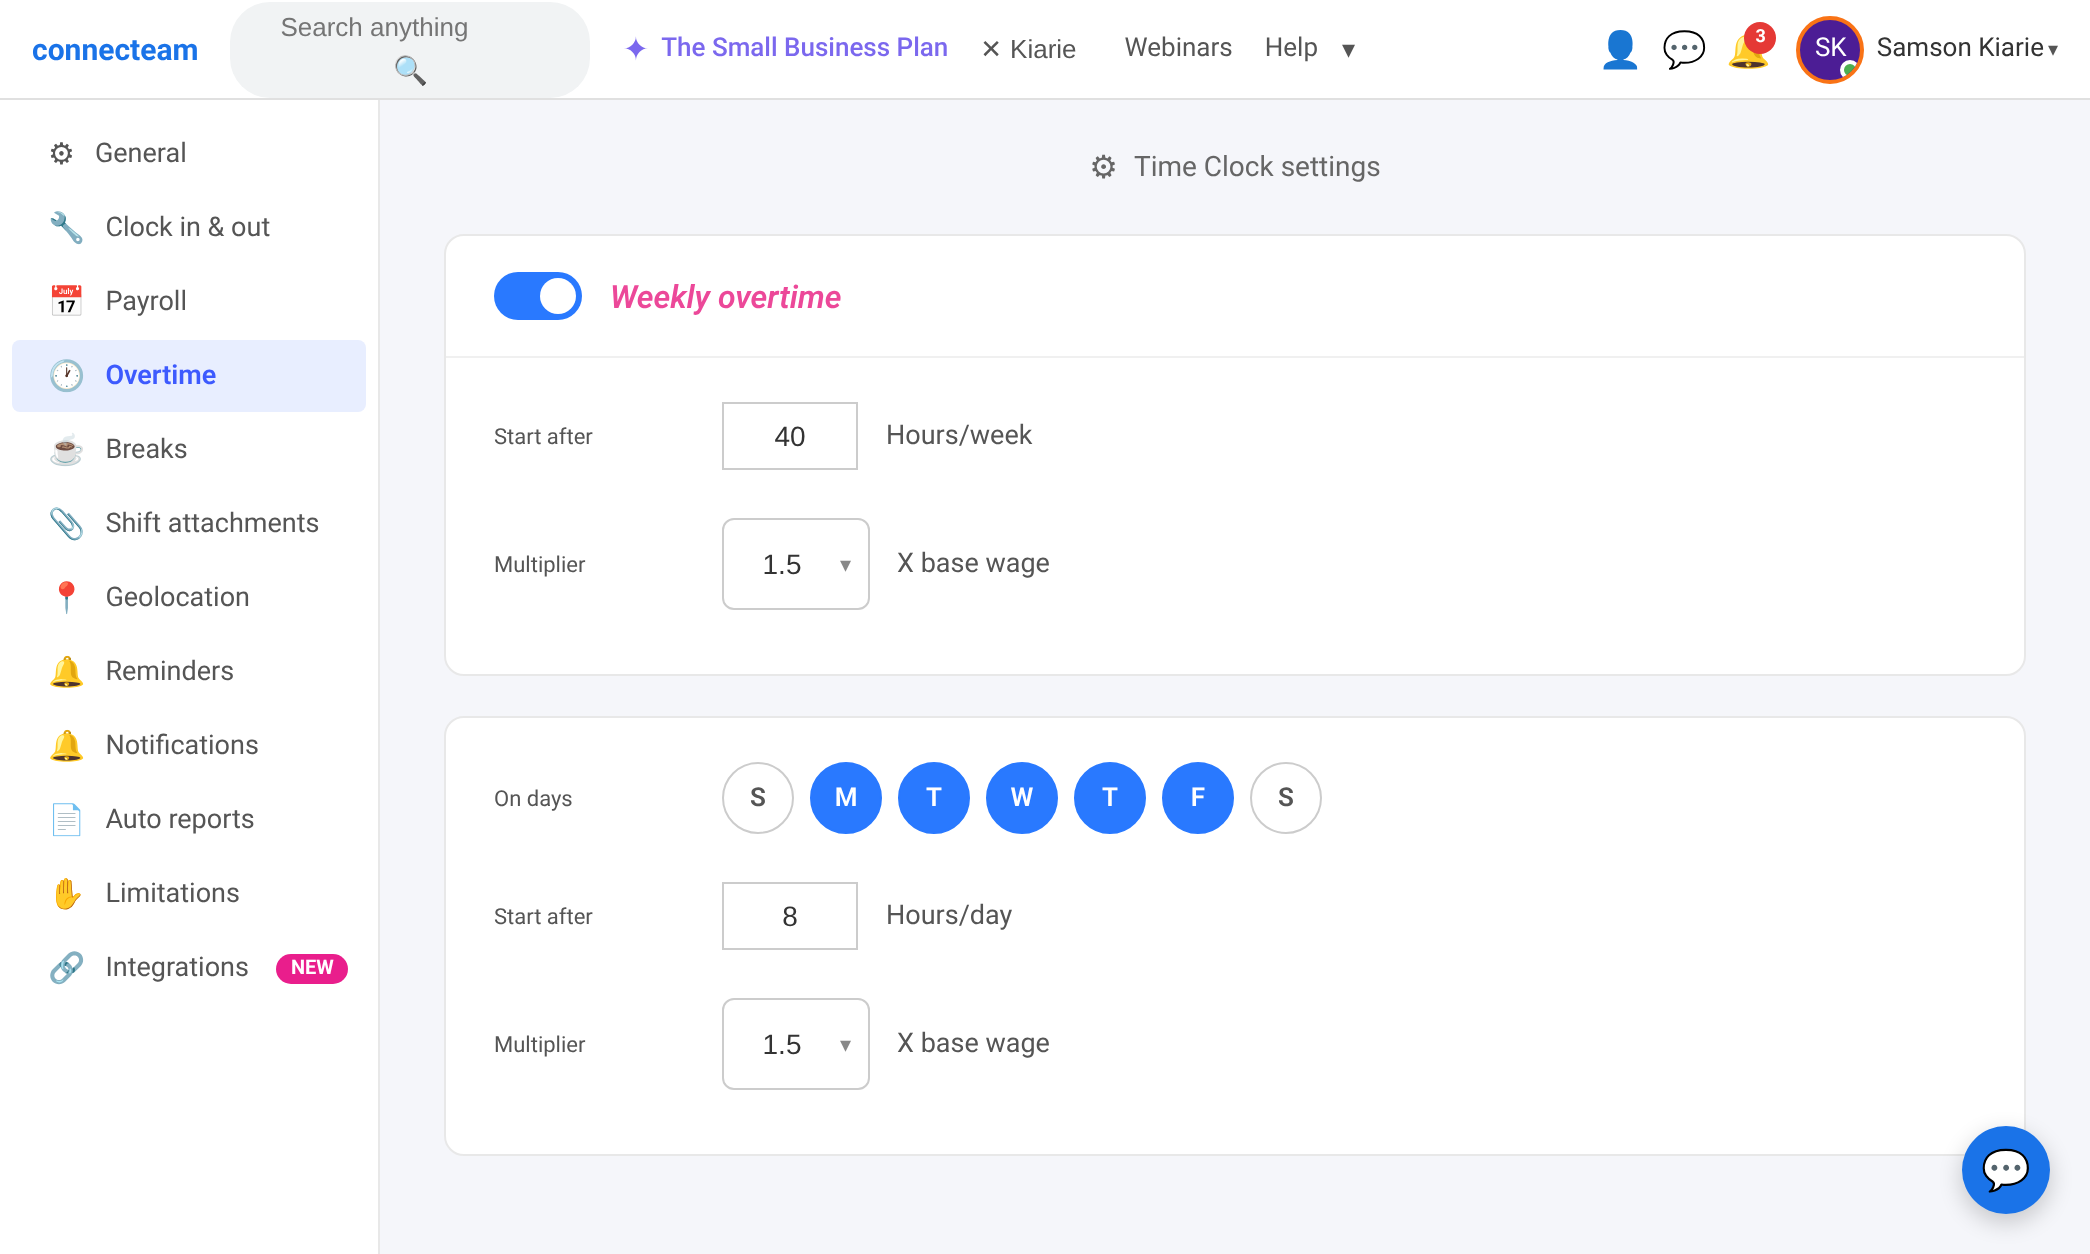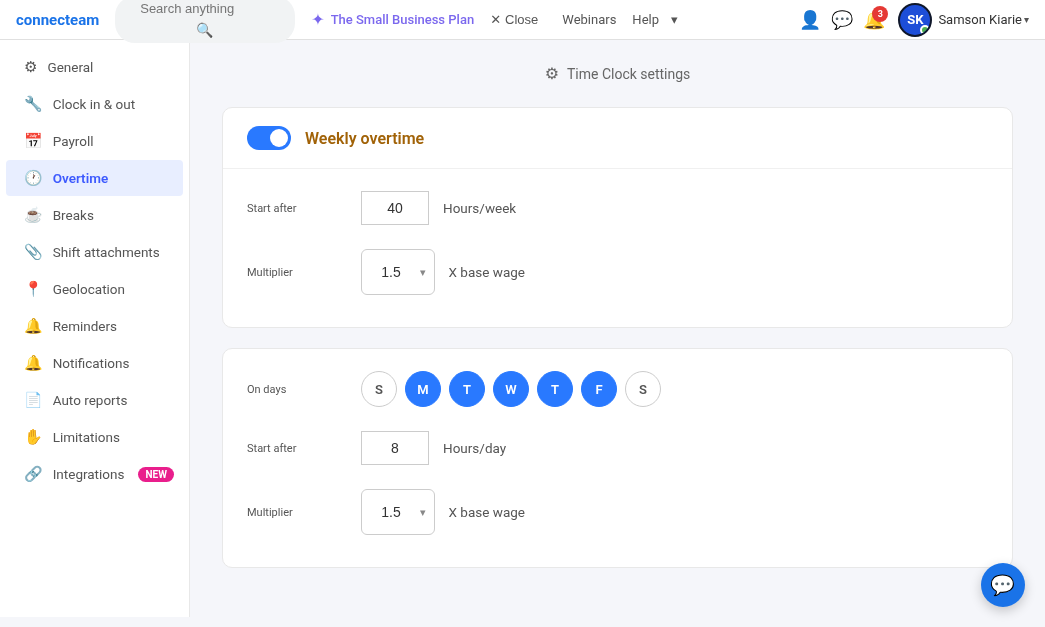--- a/index.html
+++ b/index.html
@@ -1,21 +1,21 @@
 <!DOCTYPE html>
 <html><head>
   <meta charset="utf-8">
   <style>
     * { box-sizing: border-box; margin: 0; padding: 0; }
     body { font-family: -apple-system, BlinkMacSystemFont, 'Segoe UI', Roboto, sans-serif; font-size: 14px; color: #333; background: #f5f6fa; height: 627px; overflow: hidden; }
 
     
     .topnav {
       display: flex; align-items: center; background: #fff;
-      height: 40px; padding: 0 16px; border-bottom: 1px solid #e0e0e0;
+      height: 50px; padding: 0 16px; border-bottom: 1px solid #e0e0e0;
       position: relative; z-index: 10;
     }
     .topnav-logo {
       font-weight: 700; color: #1a73e8; font-size: 15px; margin-right: 16px; white-space: nowrap;
     }
     .topnav-search {
       display: flex; align-items: center; background: #f1f3f4; border-radius: 20px;
       padding: 5px 14px; gap: 6px; min-width: 180px; flex-direction: column;
     }
     .topnav-search input {
@@ -41,24 +41,24 @@
     .topnav-icon { 
       width: 32px; height: 32px; display: flex; align-items: center; justify-content: center;
       cursor: pointer; color: #555; font-size: 18px; position: relative;
     }
     .topnav-bell-badge {
       position: absolute; top: 2px; right: 2px; background: #e53935; color: #fff;
       border-radius: 50%; font-size: 9px; width: 16px; height: 16px;
       display: flex; align-items: center; justify-content: center; font-weight: 700;
     }
     .topnav-avatar {
-      width: 34px; height: 34px; border-radius: 50%; background: #1d4ed8;
+      width: 34px; height: 34px; border-radius: 50%; background: #4c1d95;
       display: flex; align-items: center; justify-content: center;
-      color: #fff; font-size: 13px; font-weight: 700; margin-left: 8px;
-      border: 2px solid #0f172a; overflow: hidden; position: relative;
+      color: #fff; font-size: 13px; font-weight: 400; margin-left: 8px;
+      border: 2px solid #f97316; overflow: hidden; position: relative;
     }
     .topnav-avatar-online {
       position: absolute; bottom: 0; right: 0; width: 10px; height: 10px;
       background: #4caf50; border-radius: 50%; border: 2px solid #fff;
     }
     .topnav-username {
       margin-left: 6px; font-size: 13px; color: #333; cursor: pointer;
     }
     .topnav-dropdown { font-size: 10px; color: #555; margin-left: 2px; }
 
@@ -93,21 +93,21 @@
 
     
     .section-card {
       background: #fff; border-radius: 10px; border: 1px solid #e8e8e8;
       margin-bottom: 20px; overflow: hidden;
     }
     .section-header {
       display: flex; align-items: center; gap: 14px; padding: 18px 24px;
       border-bottom: 1px solid #f0f0f0;
     }
-    .section-title { font-size: 16px; font-weight: 600; color: #a16207; }
+    .section-title { font-size: 16px; font-weight: 600; color: #ec4899; font-style: italic; }
 
     
     .toggle {
       width: 44px; height: 24px; background: #2979ff; border-radius: 12px;
       position: relative; cursor: pointer; flex-shrink: 0;
     }
     .toggle::after {
       content: ''; position: absolute; top: 3px; right: 3px;
       width: 18px; height: 18px; background: #fff; border-radius: 50%;
       transition: left 0.2s;
@@ -161,21 +161,21 @@
     <span>🔍</span>
   </div>
 
   <div class="topnav-plan">
     <span class="topnav-plan-icon">✦</span>
     <span>The Small Business Plan</span>
   </div>
 
   <button class="topnav-close-btn">
     <span>✕</span>
-    <span>Close</span>
+    <span>Kiarie</span>
   </button>
 
   <span class="topnav-webinars">Webinars</span>
 
   <div class="topnav-help">
     <span>Help</span>
     <span>▾</span>
   </div>
 
   <div class="topnav-spacer"></div>

